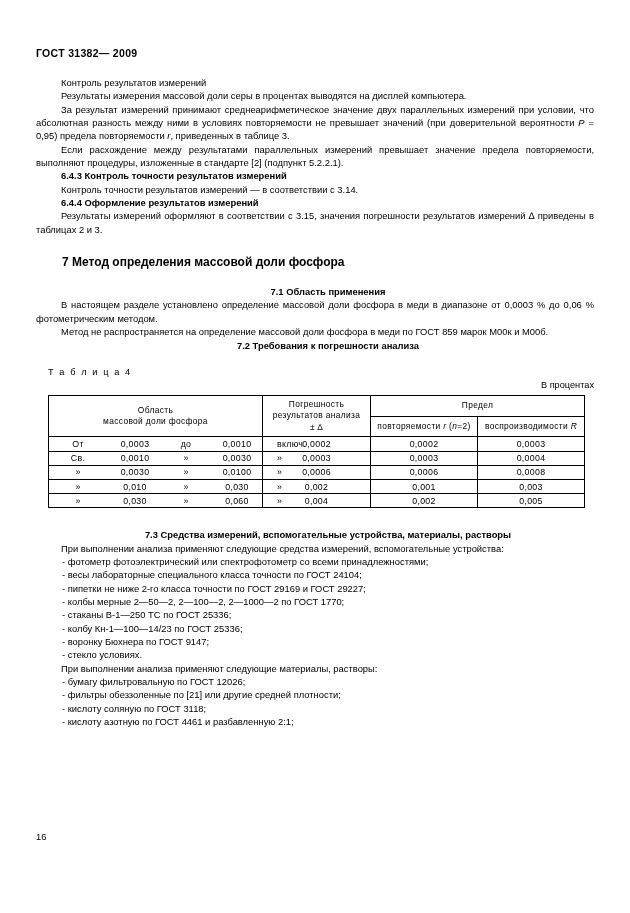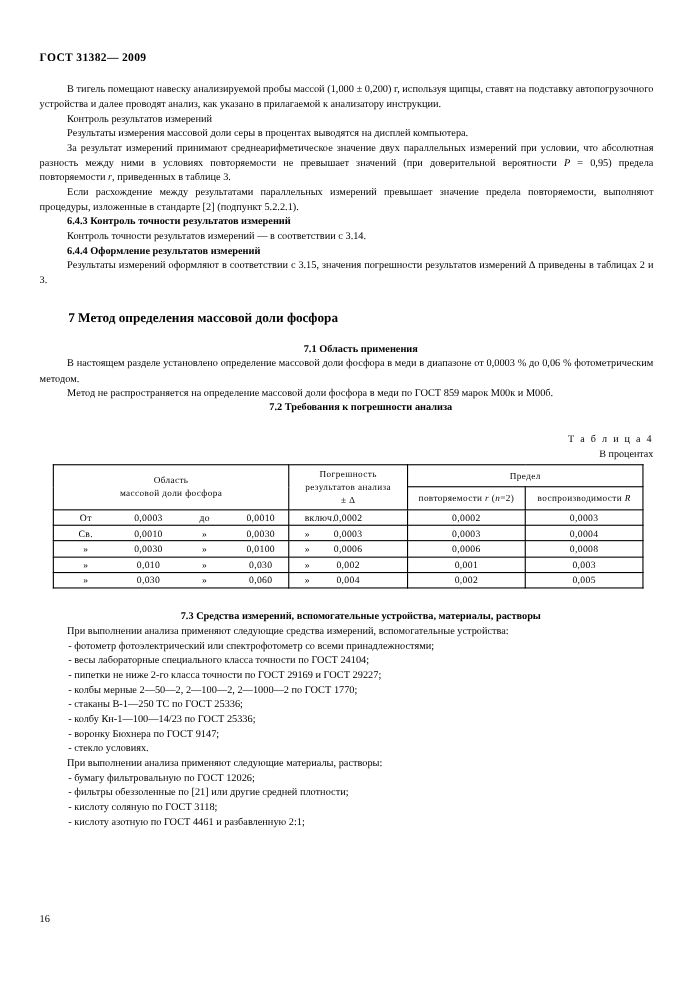--- a/index.html
+++ b/index.html
@@ -12,21 +12,20 @@
     height: 913px;
     font-family: "Liberation Sans", sans-serif;
     color: #000000;
     -webkit-font-smoothing: antialiased;
   }
   .page {
     position: relative;
     width: 630px;
     height: 817px;
     box-sizing: border-box;
-    font-family: Liberation Serif, serif;
   }
   .doc-header {
     position: absolute;
     left: 36px;
     top: 47px;
     font-size: 10.5px;
     font-weight: bold;
     letter-spacing: 0.3px;
   }
   .body-area {
@@ -73,21 +72,20 @@
   }
   .gap-sm { height: 5px; }
   em.it {
     font-style: italic;
   }
   .tbl-caption {
     margin: 0;
     font-size: 9.2px;
     letter-spacing: 1.6px;
     line-height: 13px;
-    text-align: right;
   }
   .tbl-units {
     margin: 0;
     font-size: 9.2px;
     text-align: right;
     line-height: 13px;
   }
   table.data {
     border-collapse: collapse;
     width: 536px;
@@ -152,21 +150,20 @@
 </style>
 </head>
 <body>
 
 <div class="page">
 
   <div class="doc-header">ГОСТ 31382— 2009</div>
 
   <div class="body-area">
 
-    <p class="para indent">В тигель помещают навеску анализируемой пробы массой (1,000 ± 0,200) г, используя щипцы, ставят на подставку автопогрузочного устройства и далее проводят анализ, как указано в прилагаемой к анализатору инструкции.</p>
 
     <p class="para indent">Контроль результатов измерений</p>
 
     <p class="para indent">Результаты измерения массовой доли серы в процентах выводятся на дисплей компьютера.</p>
 
     <p class="para indent"><span>За результат измерений принимают среднеарифметическое значение двух параллельных измерений при условии, что абсолютная разность между ними в условиях повторяемости не превышает значений (при доверительной вероятности </span><em class="it">P</em><span> = 0,95) предела повторяемости </span><em class="it">r</em><span>, приведенных в таблице 3.</span></p>
 
     <p class="para indent">Если расхождение между результатами параллельных измерений превышает значение предела повторяемости, выполняют процедуры, изложенные в стандарте [2] (подпункт 5.2.2.1).</p>
 
     <p class="bold-head">6.4.3 Контроль точности результатов измерений</p>

